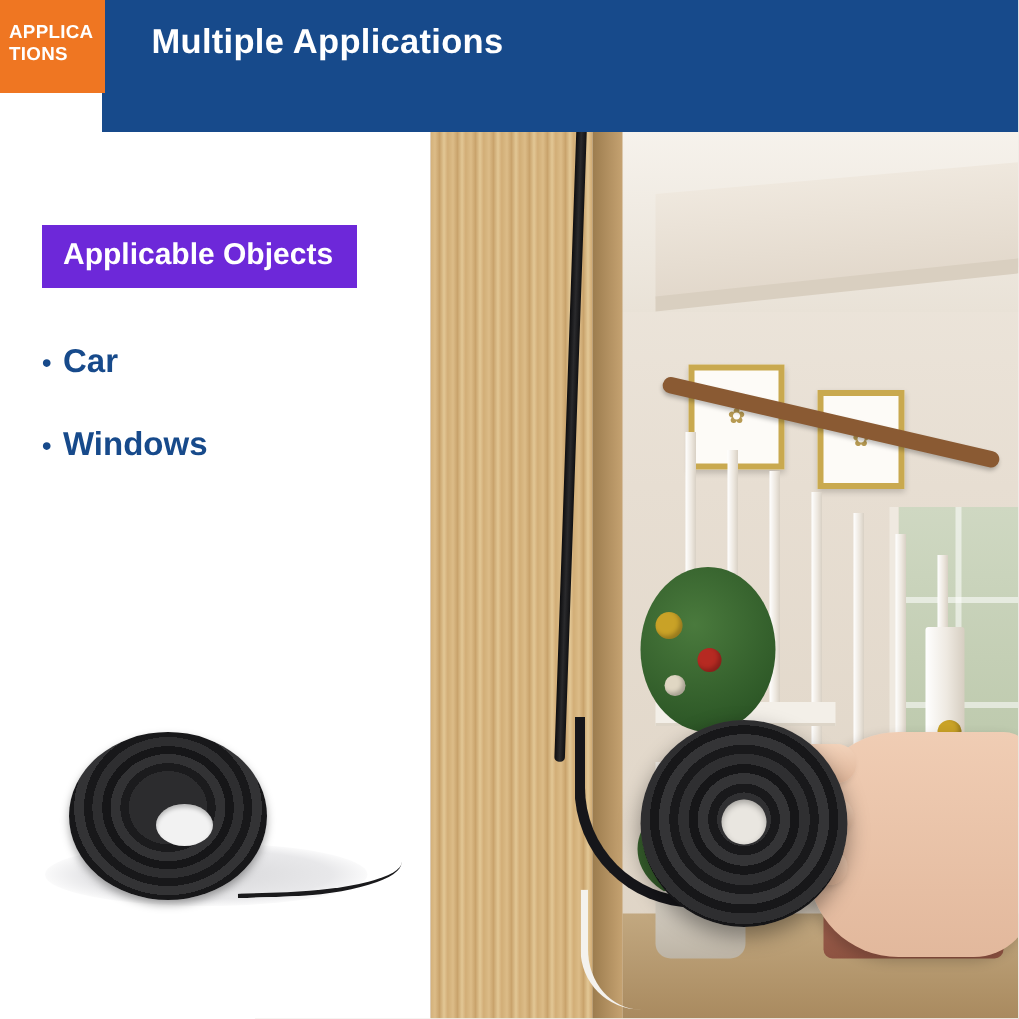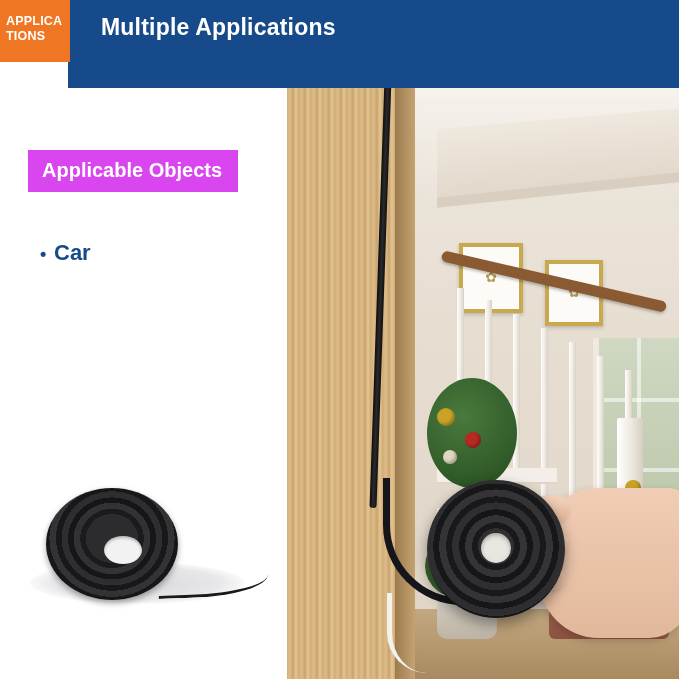--- a/index.html
+++ b/index.html
@@ -63,34 +63,34 @@
     left: 0;
     top: 88px;
     width: 287px;
     height: 591px;
     background: #ffffff;
   }
   #applicable-objects-badge {
     position: absolute;
     left: 28px;
     top: 62px;
-    background: #d946ef;
+    background: #6d28d9;
     color: #ffffff;
     font-size: 20px;
     font-weight: bold;
     padding: 9px 16px 10px 14px;
     white-space: nowrap;
   }
   #object-list {
     position: absolute;
     left: 28px;
     top: 125px;
     width: 240px;
     list-style: none;
-    margin: 12px;
+    margin: 0;
     padding: 0;
   }
   #object-list li {
     color: #174a8b;
     font-size: 22px;
     font-weight: bold;
     height: 55px;
     line-height: 55px;
     white-space: nowrap;
   }
@@ -379,20 +379,23 @@
   </div>
 
   <div id="left-panel">
 
     <div id="applicable-objects-badge">Applicable Objects</div>
 
     <ul id="object-list">
       <li>
         <span class="bullet">•</span><span>Car</span>
       </li>
+      <li>
+        <span class="bullet">•</span><span>Windows</span>
+      </li>
     </ul>
 
     <div id="product-photo">
       <div id="product-shadow"></div>
       <div id="coil-tail"></div>
       <div id="coil-outer">
         <div id="coil-hole"></div>
       </div>
     </div>
   </div>

